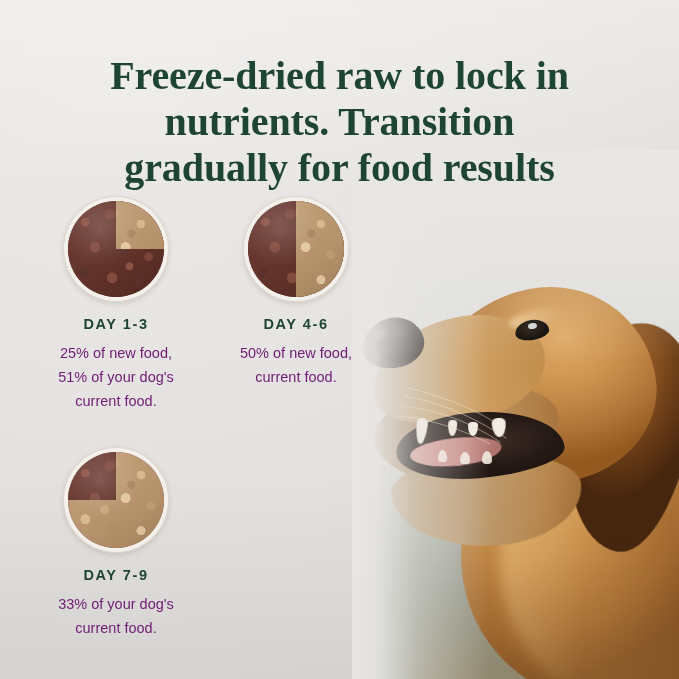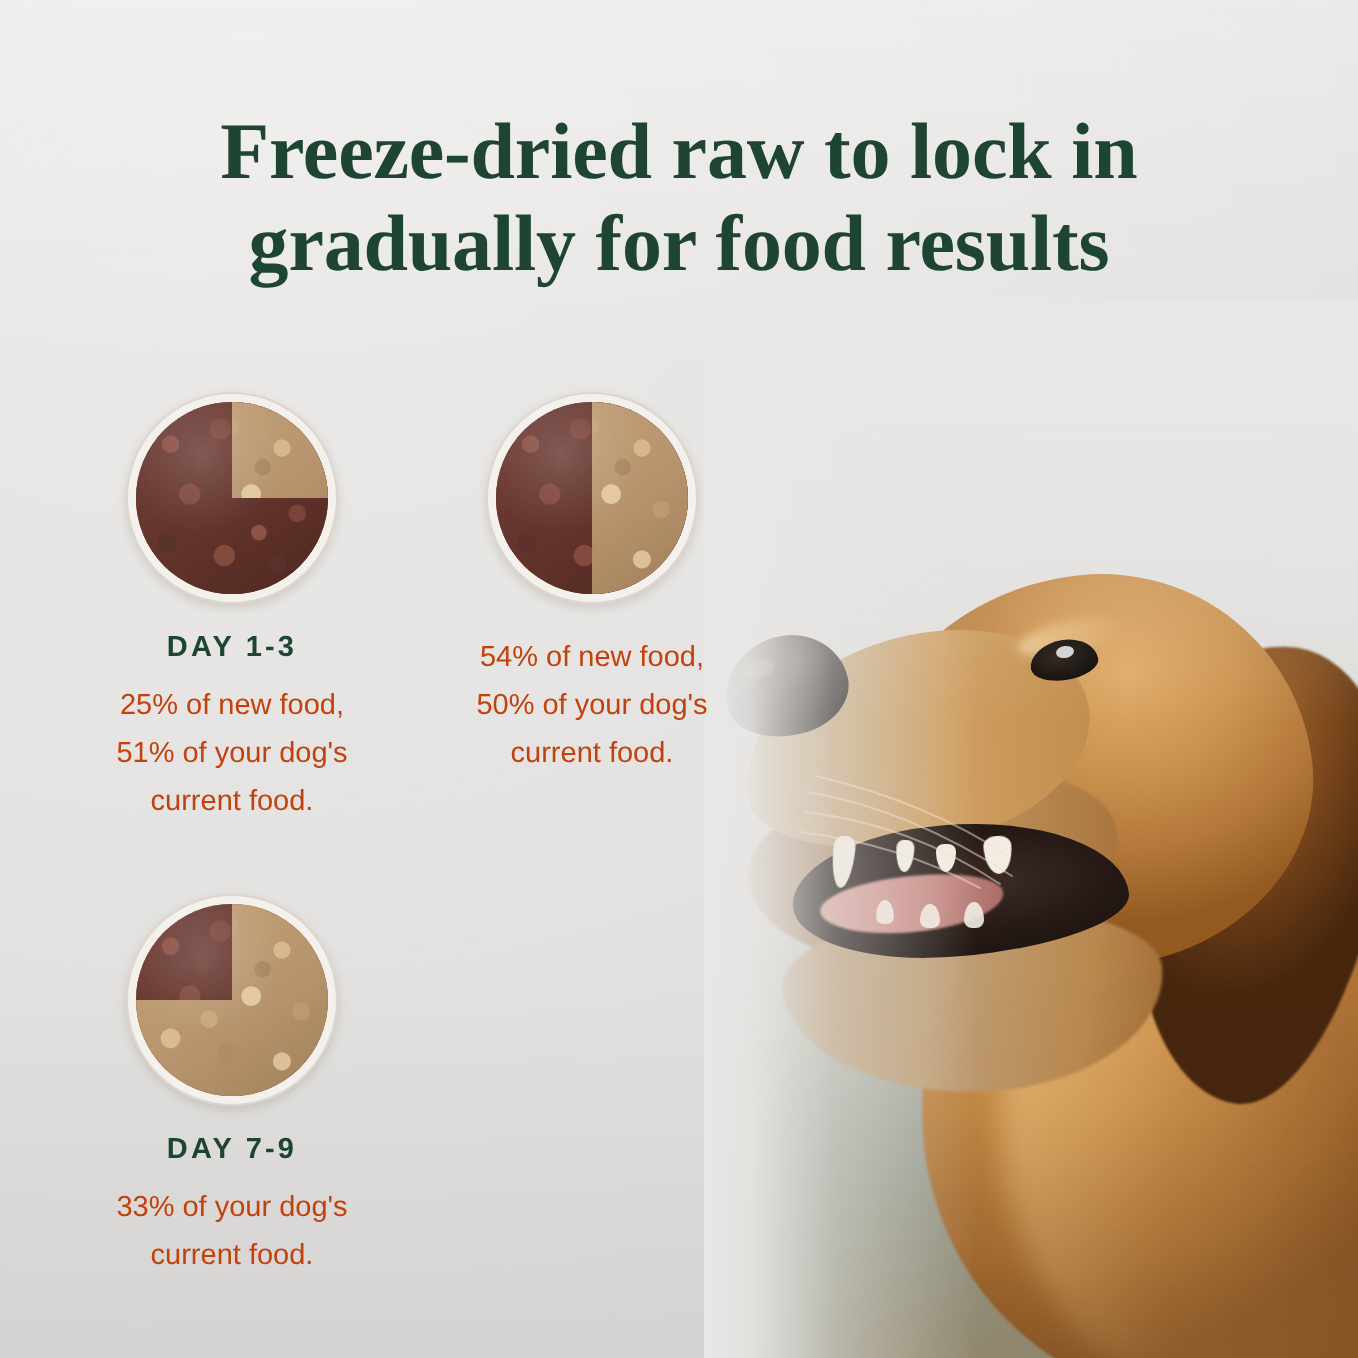--- a/index.html
+++ b/index.html
@@ -378,21 +378,21 @@
     margin-top: 8px;
     font-size: 14.5px;
     font-weight: 700;
     letter-spacing: 1.6px;
     color: #1e4534;
   }
   .step-desc {
     margin-top: 9px;
     font-size: 14.5px;
     line-height: 24px;
-    color: #c2410c;
+    color: #701a75;
   }
   .step-desc .ln { display: block; }
   .row-gap { height: 34px; }
 </style>
 </head>
 <body>
 
 <div id="page">
 
   <div class="bg-base"></div>
@@ -432,20 +432,21 @@
     </svg>
 
     <div class="dog-fur-fade"></div>
     <div class="photo-fade"></div>
   </div>
 
   <div class="bg-vignette"></div>
 
   <h1 class="headline">
     <span class="ln">Freeze-dried raw to lock in</span>
+    <span class="ln">nutrients. Transition</span>
     <span class="ln">gradually for food results</span>
   </h1>
 
   <div class="steps">
 
     <div class="step-row">
 
       <div class="step">
         <div class="bowl-wrap">
           <div class="bowl">
@@ -467,23 +468,23 @@
       <div class="step">
         <div class="bowl-wrap">
           <div class="bowl">
             <div class="bowl-inner">
               <div class="kib kib-dark"></div>
               <div class="kib kib-light" style="clip-path: polygon(50% 0%, 100% 0%, 100% 100%, 50% 100%);"></div>
             </div>
             <div class="bowl-shade"></div>
           </div>
         </div>
+        <div class="day-label">DAY 4-6</div>
         <div class="step-desc">
-          <span class="ln">54% of new food,</span>
-          <span class="ln">50% of your dog's</span>
+          <span class="ln">50% of new food,</span>
           <span class="ln">current food.</span>
         </div>
       </div>
 
     </div>
 
     <div class="row-gap"></div>
 
     <div class="step-row">
 

